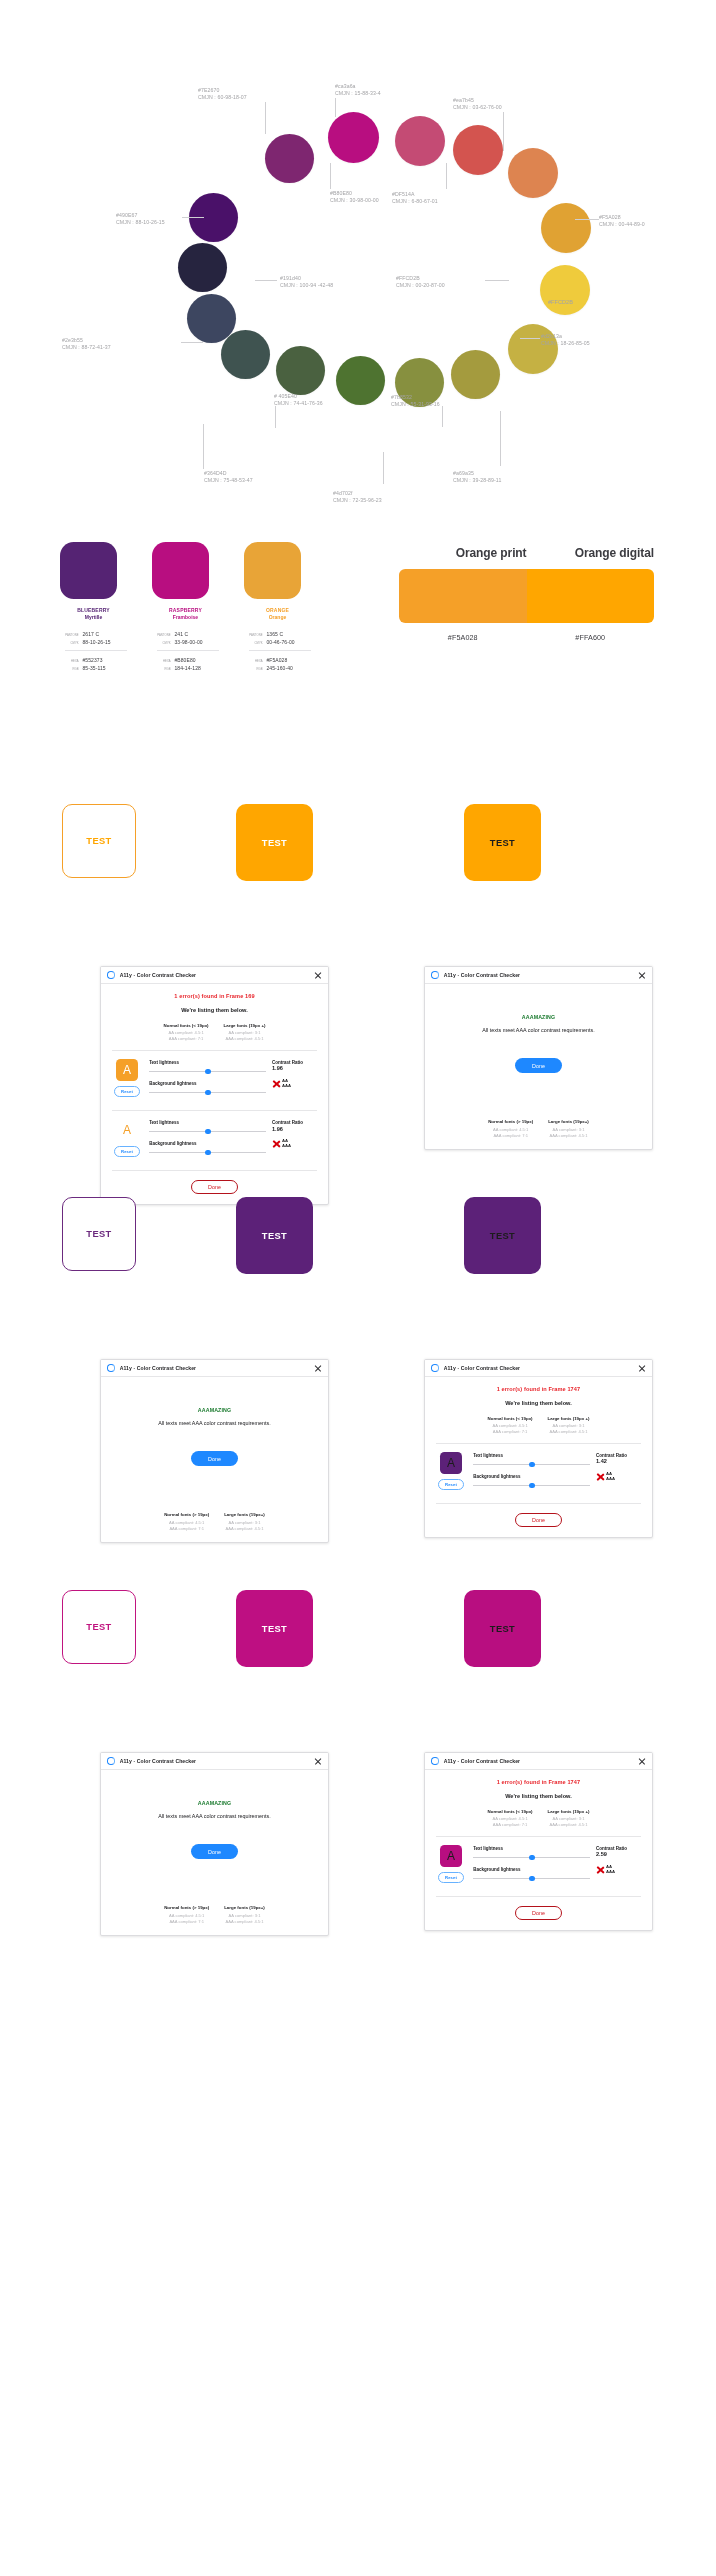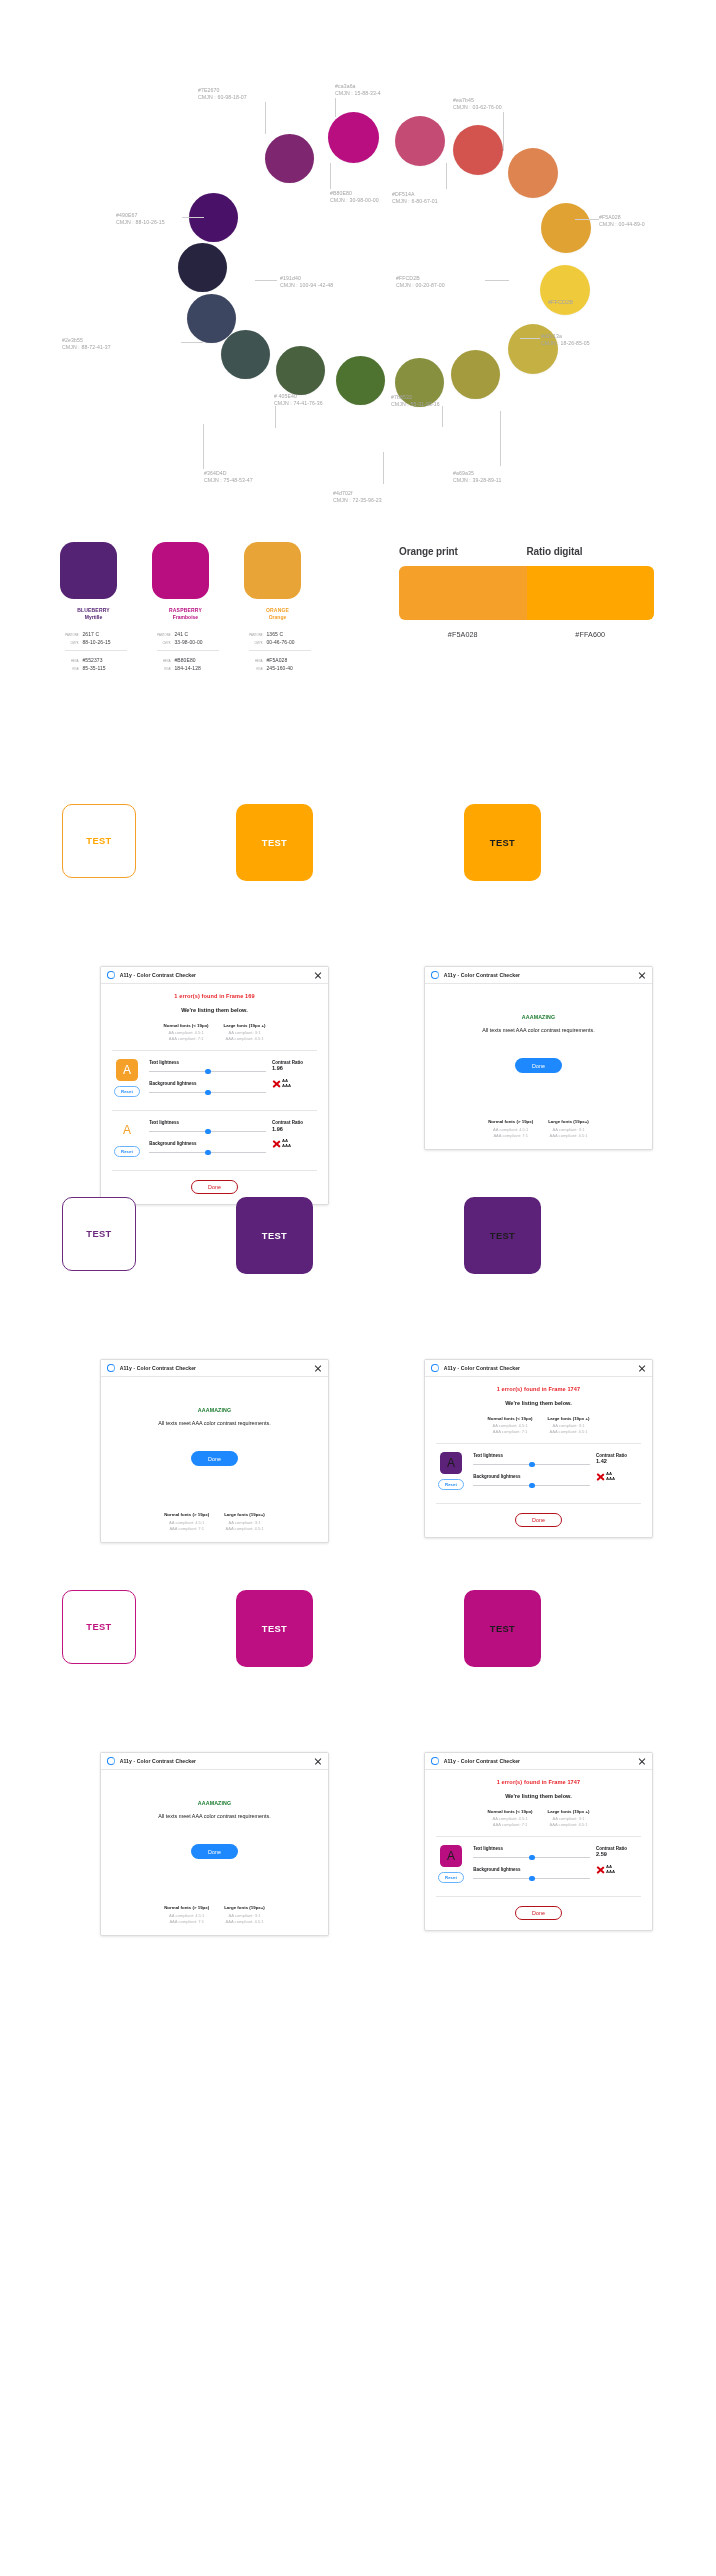--- a/index.html
+++ b/index.html
@@ -77,22 +77,22 @@
     width: 18.7px; text-align: right; flex: none;
     text-transform: uppercase;
   }
   .spec-val { font-size: 5px; color: #3c3c40; letter-spacing: 0.1px; }
   .spec-div { height: 0.6px; background: #e3e3e6; margin: 5.6px 0 5.6px 5px; }
 
   
   .orange-compare { position: absolute; left: 399px; top: 10px; width: 255px; }
   .oc-heads { display: flex; }
   .oc-head {
-    flex: 1; text-align: left;
-    font-size: 10px; font-weight: bold; color: #3b3b40;
+    flex: 1; text-align: right;
+    font-size: 12px; font-weight: bold; color: #3b3b40;
     letter-spacing: -0.1px;
   }
   .oc-bar {
     margin-top: 8.7px; height: 54px; border-radius: 6.2px;
     display: flex; overflow: hidden;
   }
   .oc-half { flex: 1; }
   .oc-hexes { display: flex; margin-top: 10px; }
   .oc-hex { flex: 1; text-align: center; font-size: 7.2px; color: #3b3b40; letter-spacing: 0.1px; }
 
@@ -399,21 +399,21 @@
               <div class="spec-key">RGB</div>
               <div class="spec-val">245-160-40</div>
             </div>
           </div>
         </div>
       </div>
 
     <div class="orange-compare">
       <div class="oc-heads">
         <div class="oc-head">Orange print</div>
-        <div class="oc-head">Ratio digital</div>
+        <div class="oc-head">Orange digital</div>
       </div>
       <div class="oc-bar">
         <div class="oc-half" id="oc-print" style="background: rgb(245, 160, 40);"></div>
         <div class="oc-half" id="oc-digital" style="background: rgb(255, 166, 0);"></div>
       </div>
       <div class="oc-hexes">
         <div class="oc-hex">#F5A028</div>
         <div class="oc-hex">#FFA600</div>
       </div>
     </div>

